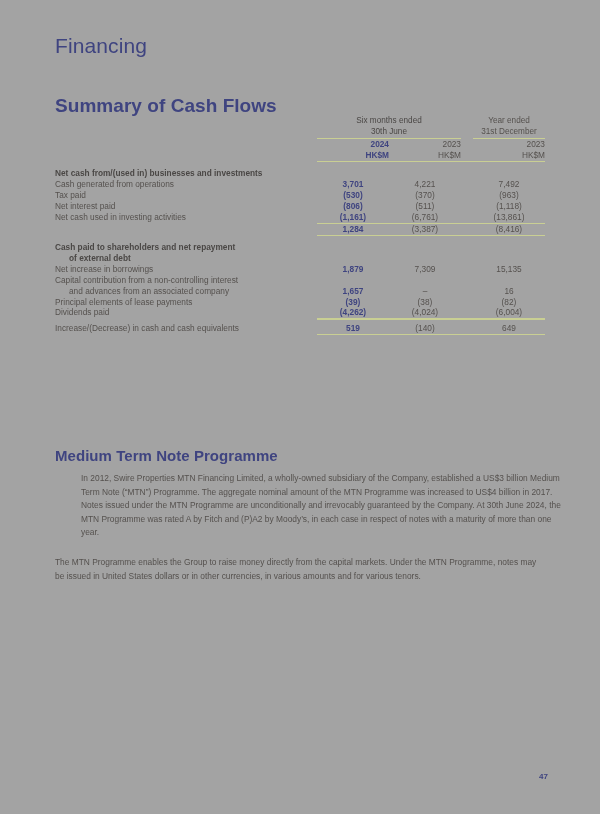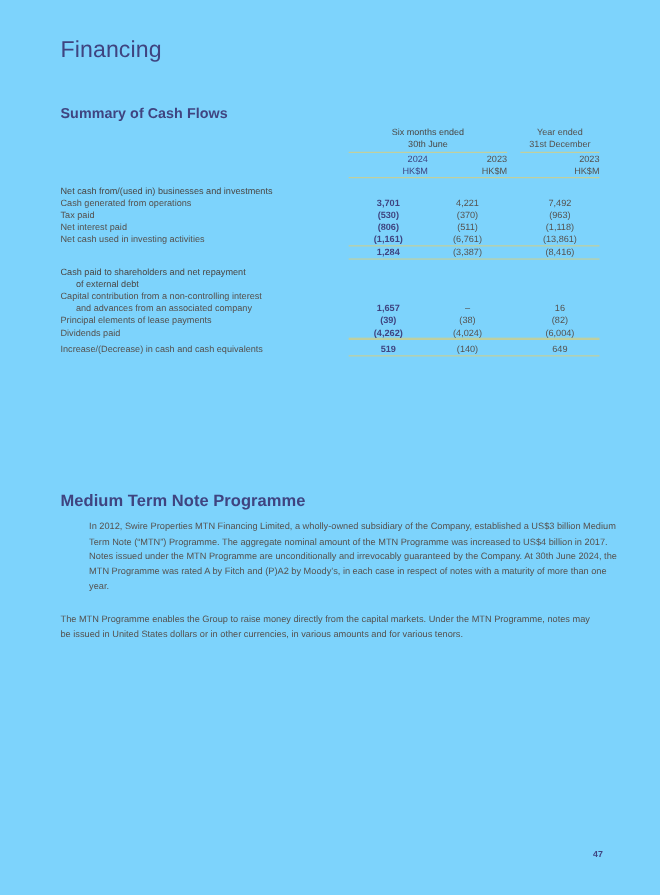--- a/index.html
+++ b/index.html
@@ -12,39 +12,39 @@
     background: #ffffff;
     font-family: "Liberation Sans", "DejaVu Sans", sans-serif;
     -webkit-font-smoothing: antialiased;
     overflow: hidden;
   }
 
   .page {
     position: relative;
     width: 600px;
     height: 814px;
-    background: #7dd3fc;
+    background: #a3a3a3;
     box-sizing: border-box;
   }
 
   
   .page-title {
     position: absolute;
     left: 55px;
     top: 34px;
     font-size: 21px;
     font-weight: 400;
     color: #3f4480;
     letter-spacing: 0.1px;
   }
 
   .section-title {
     position: absolute;
     left: 55px;
-    font-size: 13px;
+    font-size: 19px;
     font-weight: 600;
     color: #3f4480;
     letter-spacing: 0.05px;
   }
   .section-title.cashflows { top: 95px; }
   .section-title.mtn { top: 447px; font-size: 15px; font-weight: 700; }
 
   
   .cf-table {
     position: absolute;
@@ -91,32 +91,32 @@
 
   .hdr-year {
     text-align: right;
     line-height: 1.35;
     font-size: 8.3px;
     padding-top: 4px;
     padding-bottom: 4px;
     color: #55514e;
   }
   .hdr-year.cur {
-    font-weight: 400;
+    font-weight: 700;
     color: #3f4480;
   }
 
   .row-label {
     padding-top: 3.6px;
     padding-bottom: 3.6px;
     line-height: 1.32;
     color: #55514e;
   }
   .row-label.bold {
-    font-weight: 400;
+    font-weight: 700;
     color: #4a4745;
   }
   .row-label .indent {
     display: block;
     padding-left: 14px;
   }
 
   .num {
     text-align: center;
     padding-top: 3.6px;
@@ -294,20 +294,27 @@
         <td class="row-label bold">
           <span>Cash paid to shareholders and net repayment</span>
           <span class="indent">of external debt</span>
         </td>
         <td class="num"></td>
         <td class="num"></td>
         <td></td>
         <td class="num"></td>
       </tr>
 
+      <tr>
+        <td class="row-label">Net increase in borrowings</td>
+        <td class="num cur">1,879</td>
+        <td class="num">7,309</td>
+        <td></td>
+        <td class="num">15,135</td>
+      </tr>
 
       <tr>
         <td class="row-label">
           <span>Capital contribution from a non-controlling interest</span>
           <span class="indent">and advances from an associated company</span>
         </td>
         <td class="num cur">1,657</td>
         <td class="num">–</td>
         <td></td>
         <td class="num">16</td>

